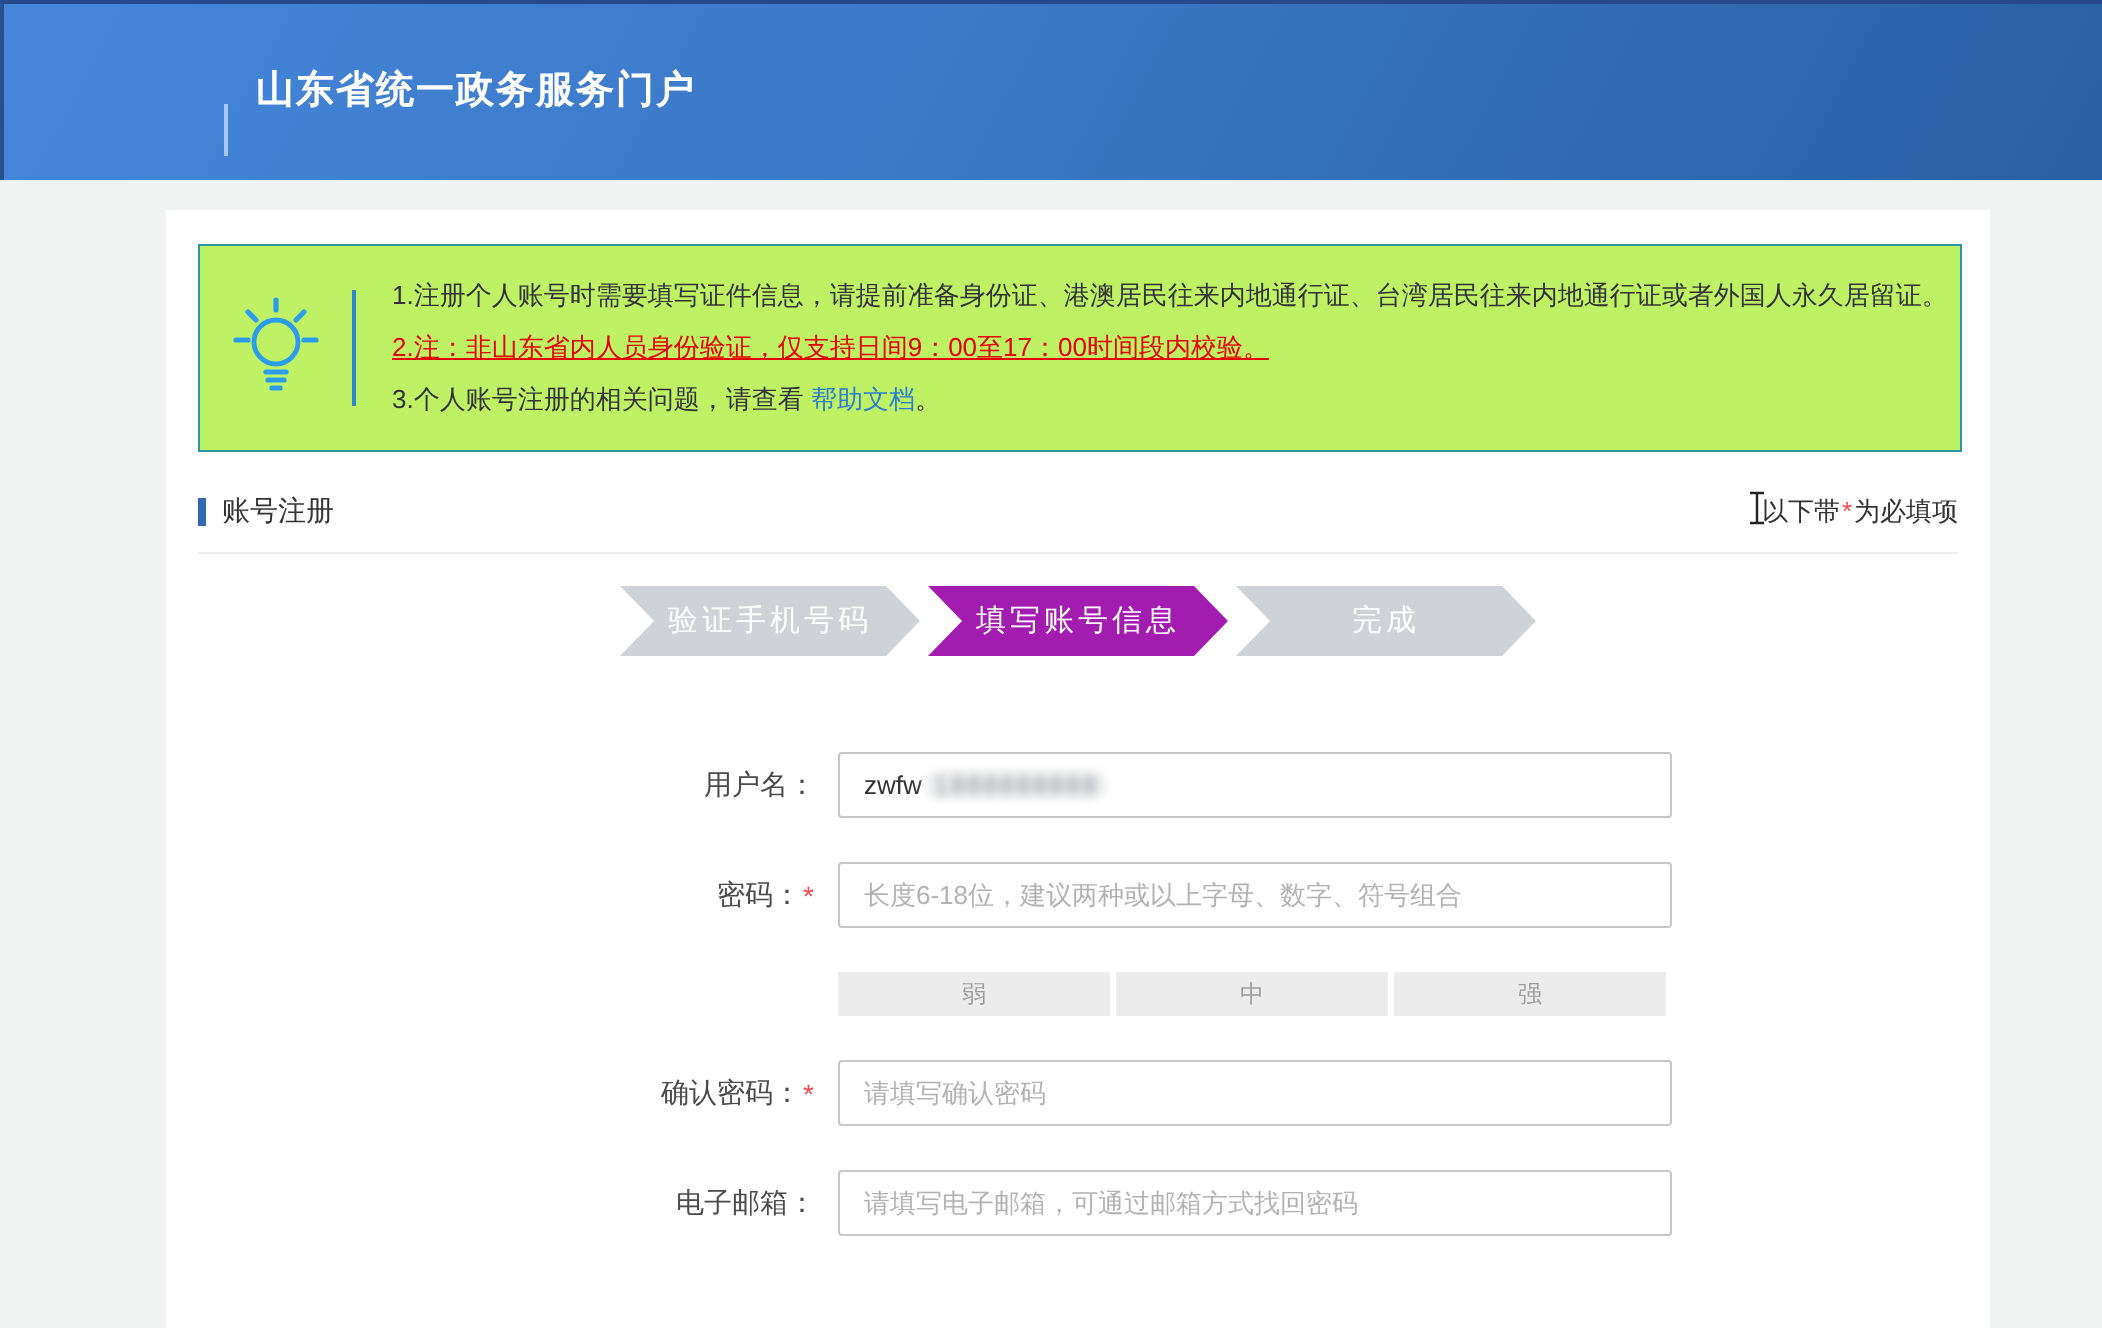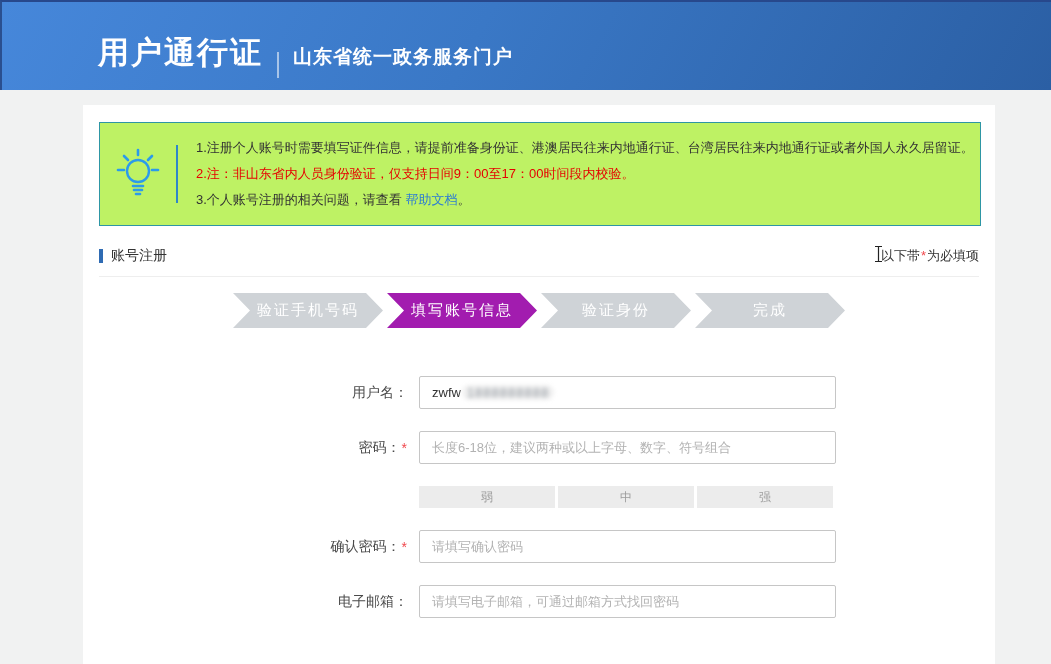--- a/index.html
+++ b/index.html
@@ -23,21 +23,21 @@
 
   
   .notice {
     margin:17px 14px 0 16px; width:882px; height:104px;
     border:1px solid #2e96a5; background:#bef264;
     display:flex; align-items:center;
   }
   .notice-icon-wrap { width:76px; display:flex; justify-content:center; align-items:center; }
   .notice-divider { width:2px; height:58px; background:#2f86c9; }
   .notice-text { padding-left:18px; font-size:13px; color:#333333; line-height:26px; }
-  .notice-line-red { color:#e60000; }
+  .notice-line-red { color:#e60000;text-decoration:underline; }
   .notice-link { color:#2d7dd2; text-decoration:none; cursor:pointer; }
 
   
   .section-row {
     margin:21px 16px 16px 16px; height:30px;
     display:flex; align-items:flex-start; justify-content:space-between;
     border-bottom:1px solid #eeeeee;
   }
   .section-title-wrap { display:flex; align-items:center; }
   .section-bar { width:4px; height:14px; background:#2f6bb3; margin-right:8px; }
@@ -82,21 +82,20 @@
     display:flex; align-items:center; justify-content:center;
   }
 
   
   .mouse-cursor { position:absolute; left:873px; top:245px; width:11px; height:18px; pointer-events:none; }
 </style>
 </head>
 <body>
 
 <div class="header">
-  <span class="header-title">用户通行证</span>
   <span class="header-divider"></span>
   <span class="header-subtitle">山东省统一政务服务门户</span>
 </div>
 
 <div class="panel">
 
   <div class="notice">
     <div class="notice-icon-wrap">
       <svg width="46" height="52" viewBox="0 0 46 52" fill="none">
         <g stroke="#2b9beb" stroke-width="2.6" stroke-linecap="round">
@@ -131,23 +130,20 @@
       <span>以下带</span><span class="star">*</span><span>为必填项</span>
     </div>
   </div>
 
   <div class="steps">
     <div class="step">
       <span>验证手机号码</span>
     </div>
     <div class="step step-active">
       <span>填写账号信息</span>
-    </div>
-    <div class="step">
-      <span>验证身份</span>
     </div>
     <div class="step">
       <span>完成</span>
     </div>
   </div>
 
   <div class="form">
 
     <div class="form-row">
       <div class="form-label">

